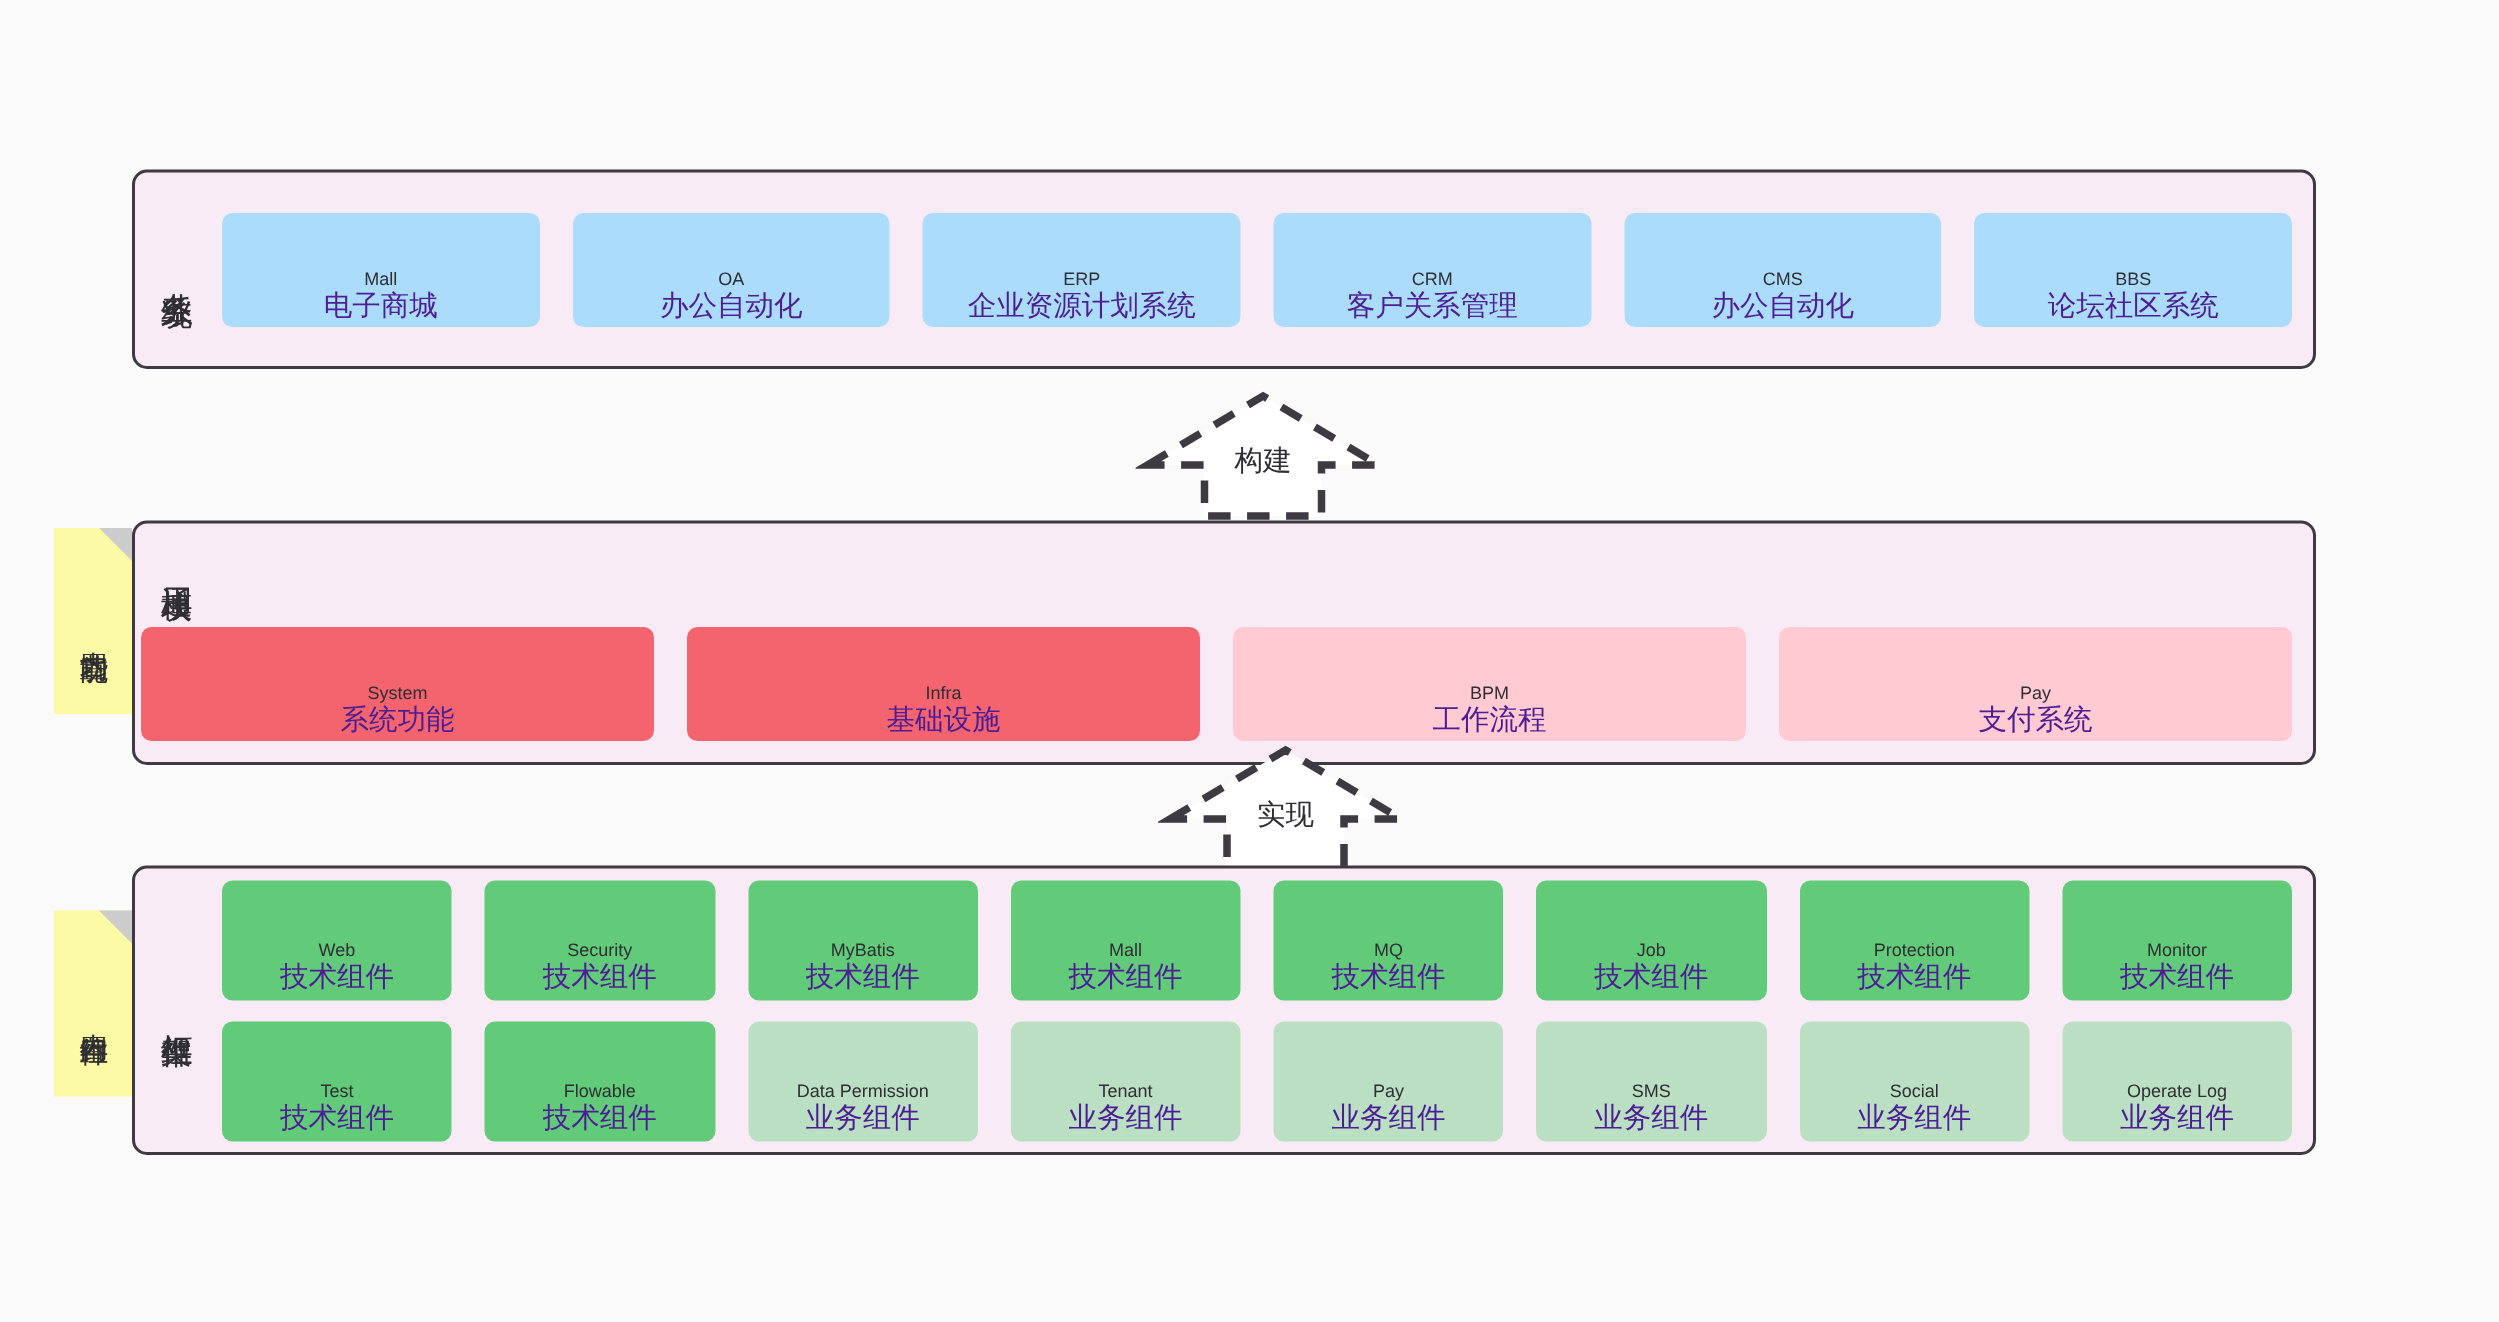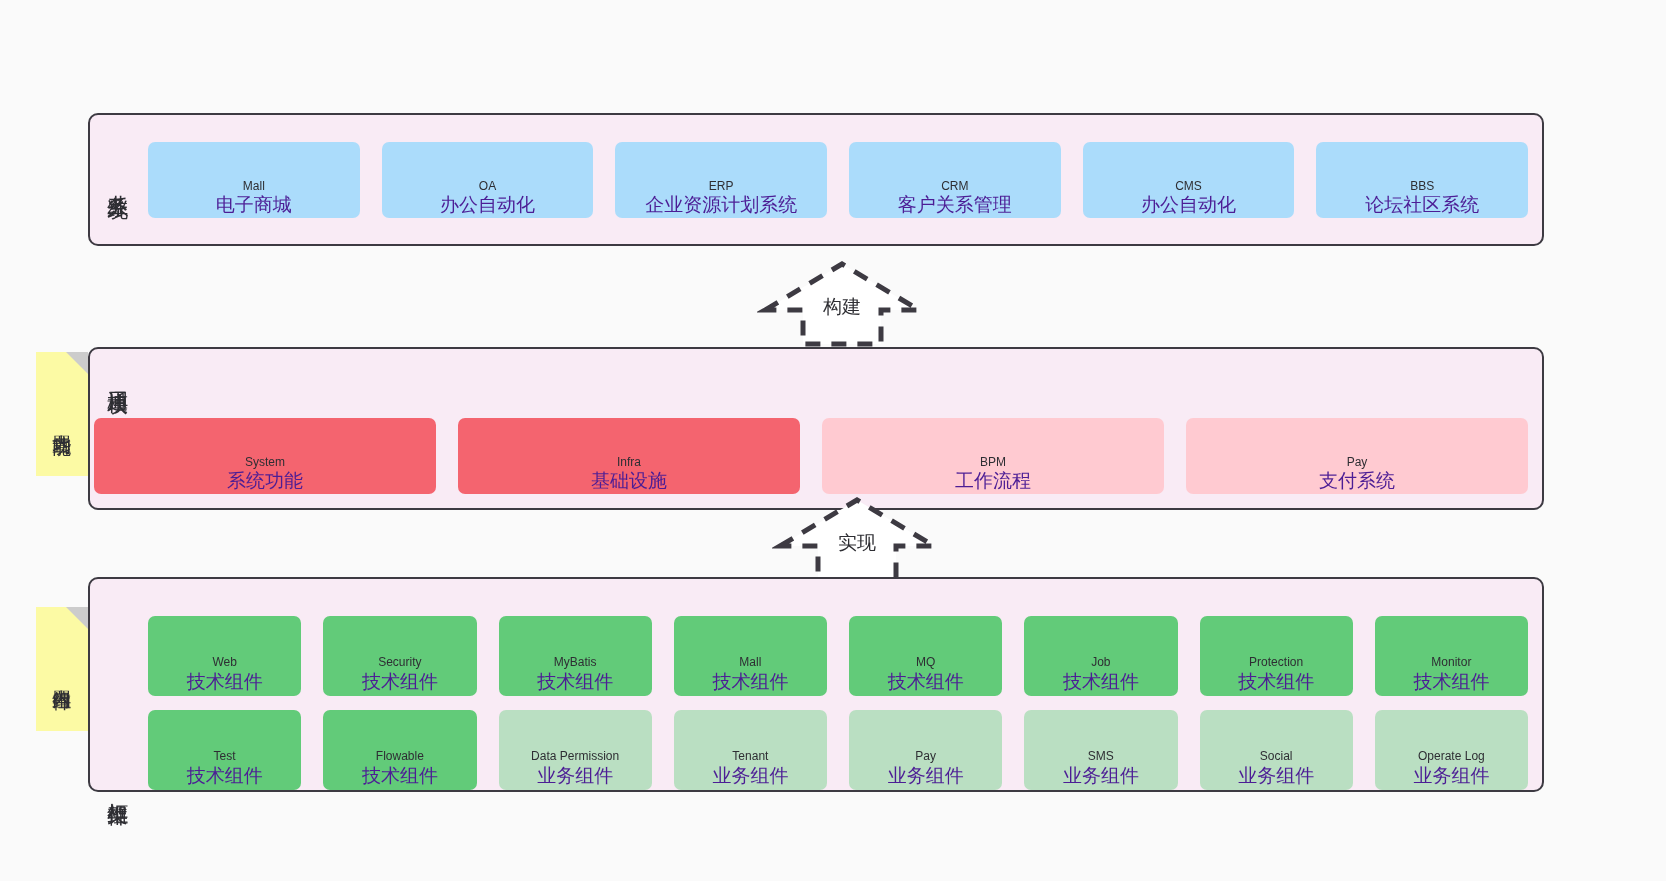--- a/index.html
+++ b/index.html
@@ -88,21 +88,21 @@
   
   .c-blue       { background: #abdcfb; }
   .c-red        { background: #f4646f; }
   .c-pink       { background: #ffcad1; }
   .c-green      { background: #62cb79; }
   .c-lightgreen { background: #badfc2; }
 
   
   #layer-business  { left: 88px;  top: 113px; width: 1456px; height: 133px; }
   #layer-common    { left: 88px;  top: 347px; width: 1456px; height: 163px; flex-direction: column; }
-  #layer-framework { left: 88px;  top: 577px; width: 1456px; height: 215px; align-items: flex-end; }
+  #layer-framework { left: 88px;  top: 577px; width: 1456px; height: 193px; }
 
   #layer-business  .row { height: 76px; }
   #layer-common    .row { height: 76px; }
   #layer-framework .row { height: 80px; }
 
   
   .sticky {
     position: absolute;
     width: 52px;
     background: #fcfaa4;

